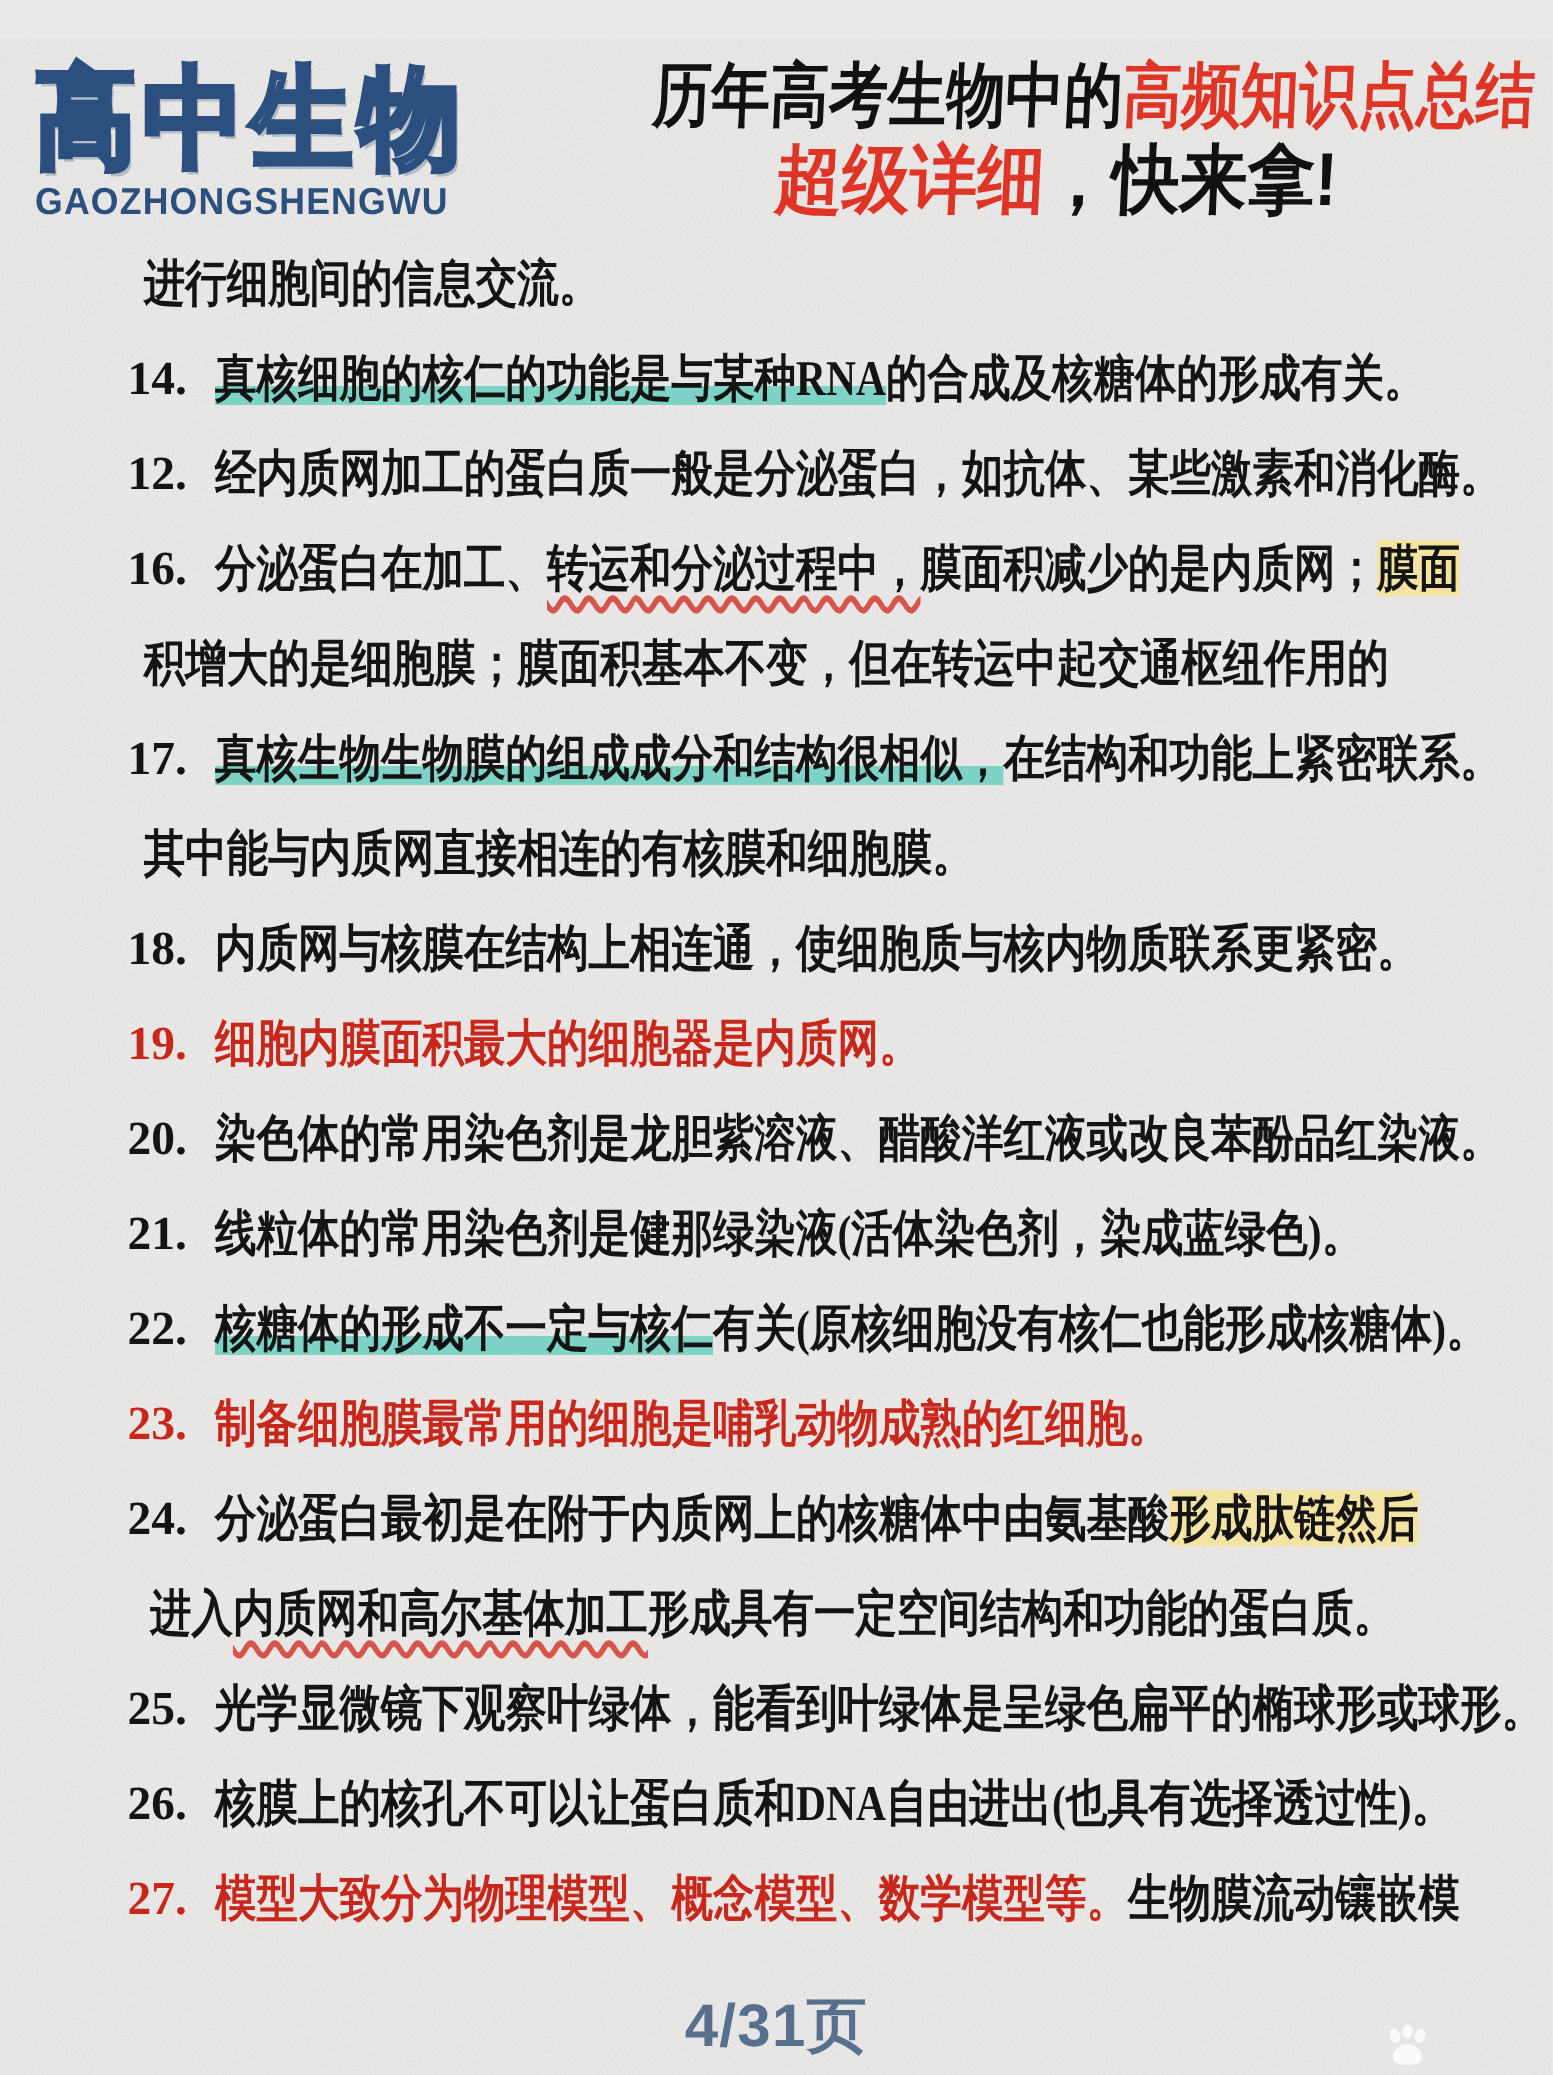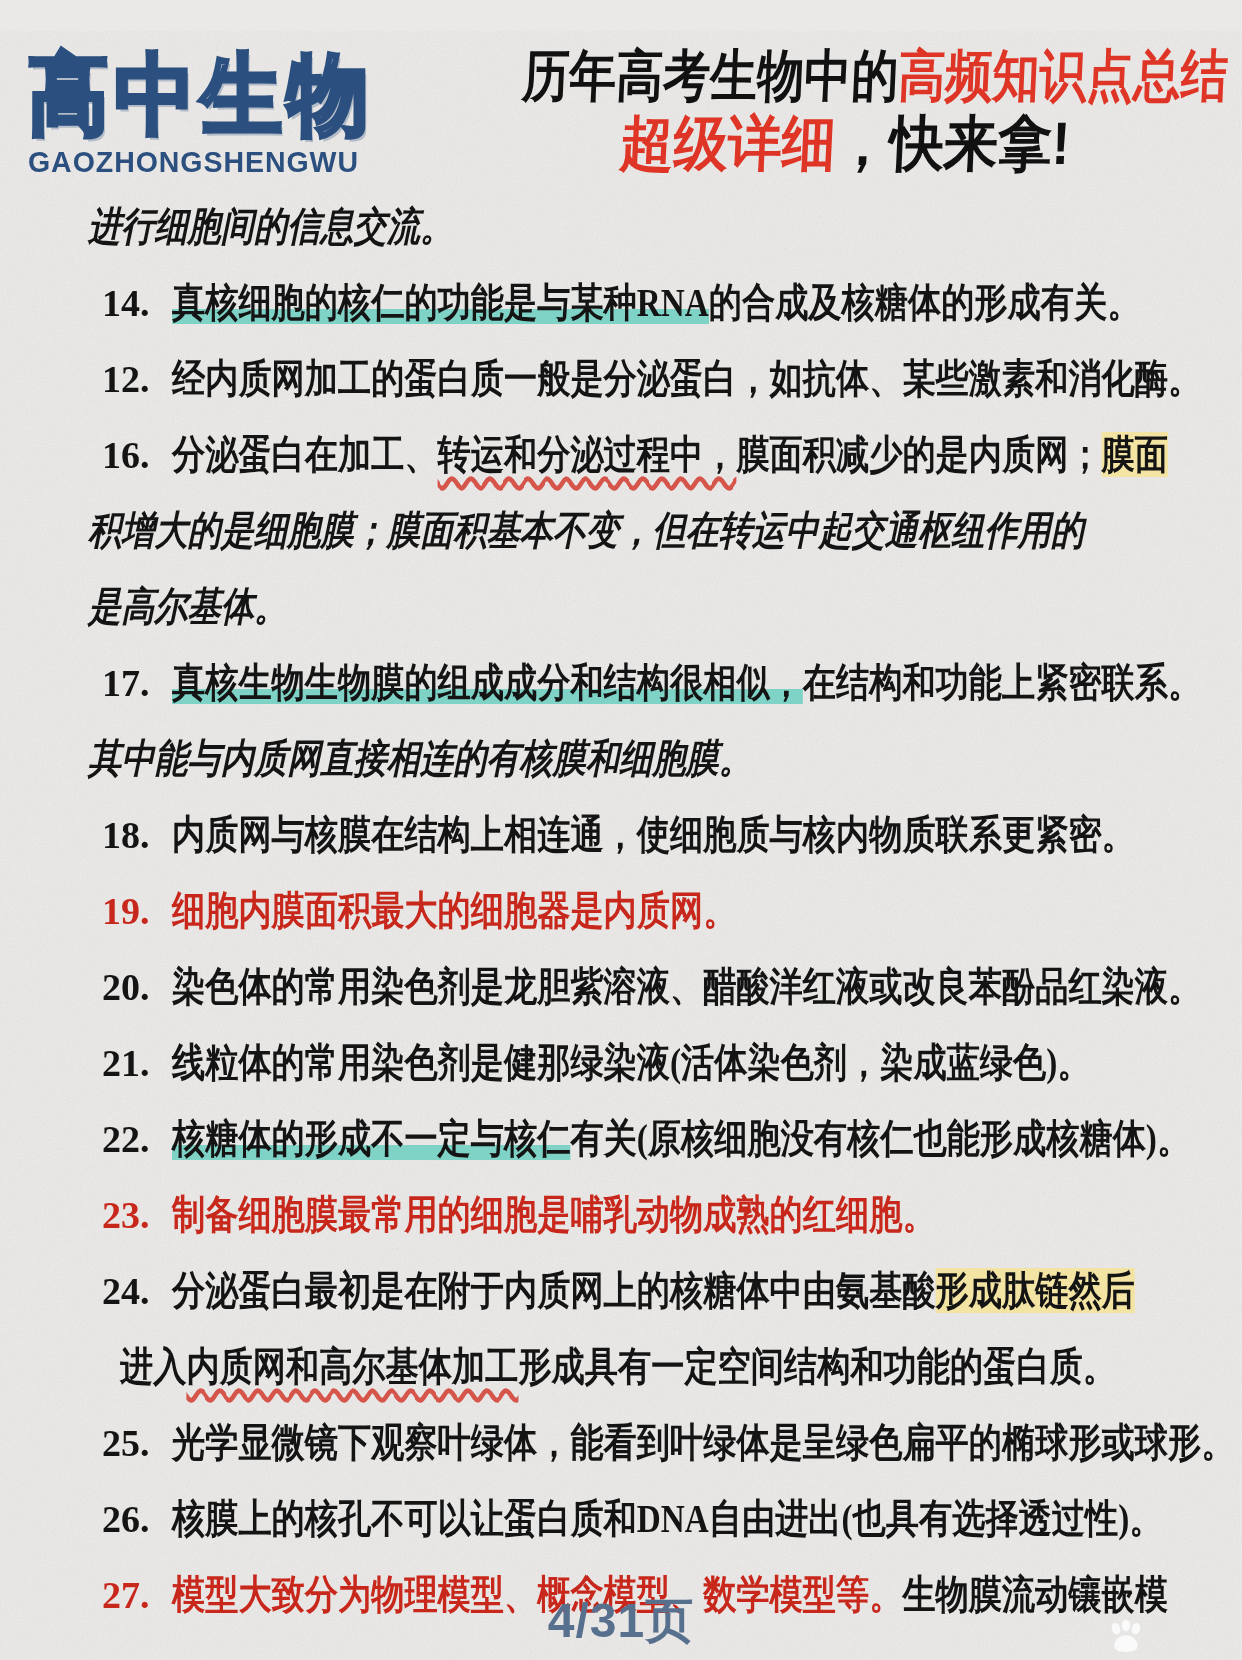--- a/index.html
+++ b/index.html
@@ -36,21 +36,21 @@
   .seg-black{color:#111111;}
   .seg-red{color:#de3526;}
   
   .content{position:absolute;top:158px;left:0;right:0;z-index:2;}
   .row{height:76px;display:flex;align-items:center;padding-left:102px;}
   .num{
     flex:none;width:70px;font-weight:bold;font-size:38px;color:#141414;
     font-family:"Liberation Serif","DejaVu Serif",serif;
   }
   .num.red{color:#c8281c;}
-  .row.ind1{padding-left:88px;font-style:italic;}
+  .row.ind1{padding-left:115px;}
   .row.ind2{padding-left:120px;}
   .txt{
     display:inline-block;white-space:nowrap;font-weight:bold;font-size:40px;color:#141414;
     transform:scaleX(0.83);transform-origin:0 50%;line-height:1;
   }
   .txt .red{color:#c8281c;}
   .mark-teal{
     background:linear-gradient(to bottom,rgba(0,0,0,0) 64%,#7ed3c6 64%,#7ed3c6 97%,rgba(0,0,0,0) 97%);
   }
   .mark-yellow{background:#f4e4a4;}
@@ -114,23 +114,20 @@
         <span class="num">12.</span>
         <span class="txt"><span class="">经内质网加工的蛋白质一般是分泌蛋白，如抗体、某些激素和消化酶。</span></span>
       </div>
       <div class="row">
         <span class="num">16.</span>
         <span class="txt"><span class="">分泌蛋白在加工、</span><span class="mark-wavy">转运和分泌过程中，</span><span class="">膜面积减少的是内质网；</span><span class="mark-yellow">膜面</span></span>
       </div>
       <div class="row ind1">
         <span class="txt"><span class="">积增大的是细胞膜；膜面积基本不变，但在转运中起交通枢纽作用的</span></span>
       </div>
-      <div class="row ind1">
-        <span class="txt"><span class="">是高尔基体。</span></span>
-      </div>
       <div class="row">
         <span class="num">17.</span>
         <span class="txt"><span class="mark-teal">真核生物生物膜的组成成分和结构很相似，</span><span class="">在结构和功能上紧密联系。</span></span>
       </div>
       <div class="row ind1">
         <span class="txt"><span class="">其中能与内质网直接相连的有核膜和细胞膜。</span></span>
       </div>
       <div class="row">
         <span class="num">18.</span>
         <span class="txt"><span class="">内质网与核膜在结构上相连通，使细胞质与核内物质联系更紧密。</span></span>

